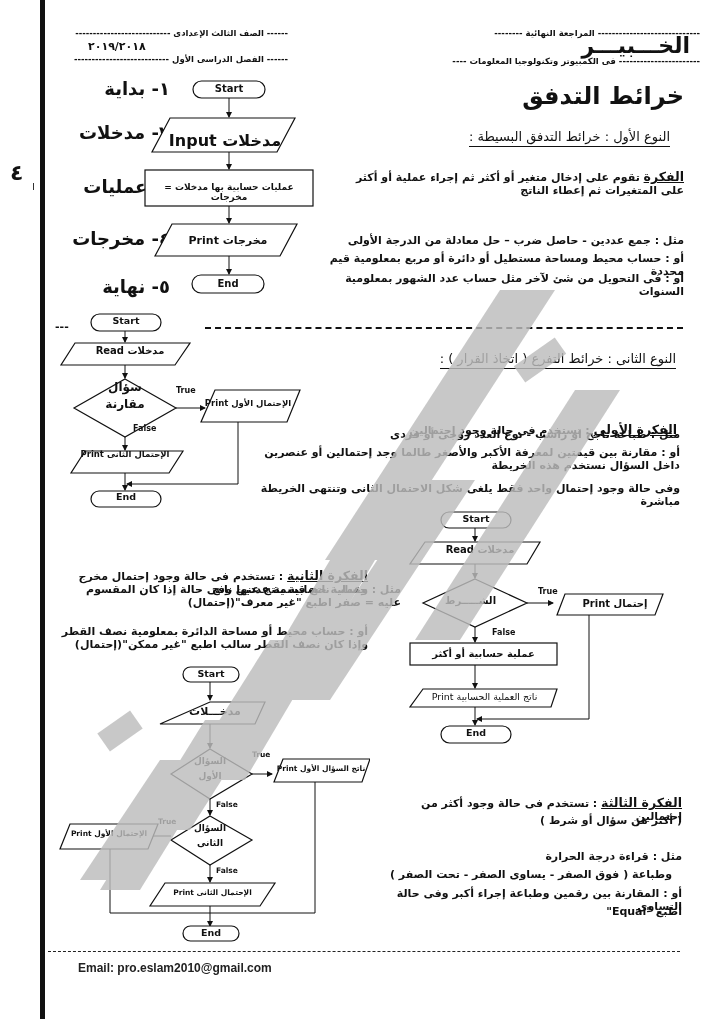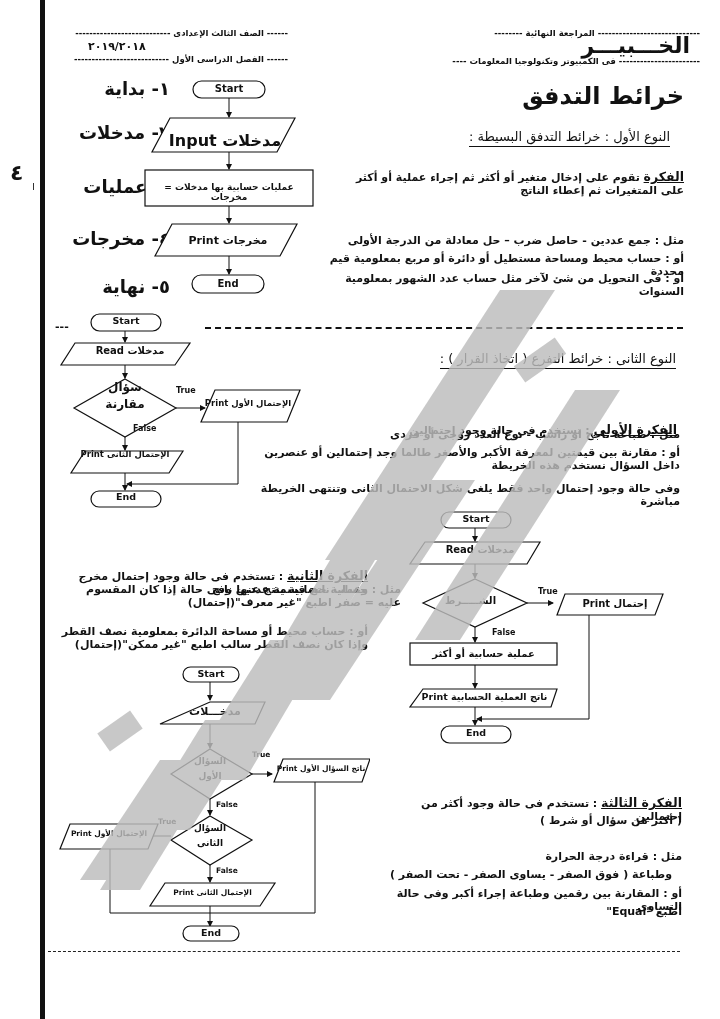--- a/index.html
+++ b/index.html
@@ -137,21 +137,21 @@
   <line x1="70" y1="199" x2="70" y2="217" stroke="#111" marker-end="url(#ah3)"></line>
   <rect x="36" y="218" width="70" height="17" rx="8.5" fill="#fff" stroke="#111" stroke-width="1.2"></rect>
 </svg>
 <div class="abs" style="left:441px;top:513px;width:70px;text-align:center;font-size:9.5px;font-weight:bold;">Start</div>
 <div class="abs" style="left:420px;top:544px;width:120px;text-align:center;font-size:10px;font-weight:bold;direction:rtl;">مدخلات   Read</div>
 <div class="abs" style="left:445px;top:595px;width:60px;font-size:10px;font-weight:bold;">الشـــــرط</div>
 <div class="abs" style="left:538px;top:587px;font-size:8px;font-weight:bold;">True</div>
 <div class="abs" style="left:492px;top:628px;font-size:8px;font-weight:bold;">False</div>
 <div class="abs" style="left:565px;top:598px;width:100px;text-align:center;font-size:10px;font-weight:bold;direction:rtl;">إحتمال   Print</div>
 <div class="abs" style="left:410px;top:648px;width:147px;text-align:center;font-size:10px;font-weight:bold;direction:rtl;">عملية حسابية أو أكثر</div>
-<div class="abs" style="left:412px;top:691px;width:145px;text-align:center;font-size:9.5px;font-weight:bold;direction:rtl;">ناتج العملية الحسابية Print</div>
+<div class="abs" style="left:412px;top:691px;width:145px;text-align:center;font-size:9.5px;font-weight:normal;direction:rtl;">ناتج العملية الحسابية Print</div>
 <div class="abs" style="left:441px;top:727px;width:70px;text-align:center;font-size:9.5px;font-weight:bold;">End</div>
 
 <div class="abs rtl body-text" style="left:50px;top:569px;width:318px;">
   <span class="idea">الفكرة الثانية</span><span> : تستخدم فى حالة وجود إحتمال مخرج وعملية حسابية ينتج عنها ناتج</span>
 </div>
 <div class="abs rtl body-text" style="left:50px;top:583px;width:318px;margin-left:33px;">مثل : حساب ناتج قسمة عددين وفى حالة إذا كان المقسوم عليه = صفر اطبع "غير معرف"(إحتمال)</div>
 <div class="abs rtl body-text" style="left:50px;top:625px;width:318px;">أو : حساب محيط أو مساحة الدائرة بمعلومية نصف القطر وإذا كان نصف القطر سالب اطبع "غير ممكن"(إحتمال)</div>
 
 <svg class="abs" style="left:50px;top:660px;" width="320" height="285" viewBox="0 0 320 285">
   <defs>
@@ -198,20 +198,21 @@
 </div>
 <div class="abs rtl body-text" style="left:380px;top:814px;width:302px;">( أكثر من سؤال أو شرط )</div>
 <div class="abs rtl body-text" style="left:380px;top:850px;width:302px;">مثل : قراءة درجة الحرارة</div>
 <div class="abs rtl body-text" style="left:380px;top:868px;width:292px;">وطباعة ( فوق الصفر - يساوى الصفر - تحت الصفر )</div>
 <div class="abs rtl body-text" style="left:380px;top:887px;width:302px;">أو : المقارنة بين رقمين وطباعة إجراء أكبر وفى حالة التساوى</div>
 <div class="abs rtl body-text" style="left:380px;top:905px;width:302px;">أطبع "Equal"</div>
 
 <div class="abs" style="left:48px;top:951px;width:632px;border-top:1.5px dashed #222;"></div>
 
 <div class="abs footer" style="left:78px;top:960px;">
+  <div>Email: pro.eslam2010@gmail.com</div>
 </div>
 
 <svg class="watermark" viewBox="0 0 720 1019" width="720" height="1019">
   <g fill="#bdbdbd" opacity="0.82">
     <polygon points="500,290 555,290 380,560 325,560"></polygon>
     <polygon points="575,390 620,390 460,640 415,640"></polygon>
     <polygon points="430,480 475,480 330,700 285,700"></polygon>
     <polygon points="330,560 375,560 245,780 200,780"></polygon>
     <polygon points="270,640 310,640 190,830 150,830"></polygon>
     <polygon points="205,720 245,720 140,890 100,890"></polygon>

